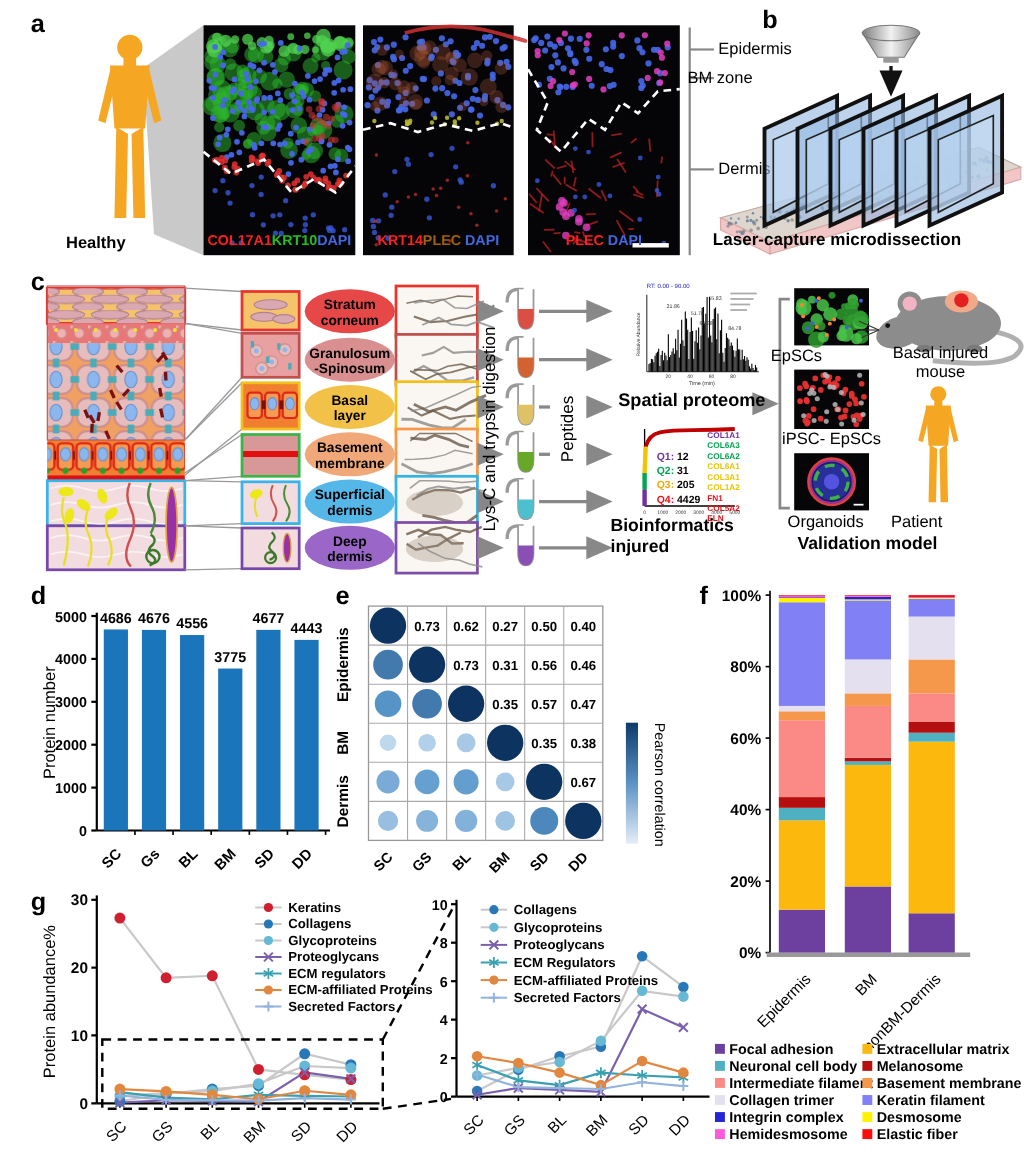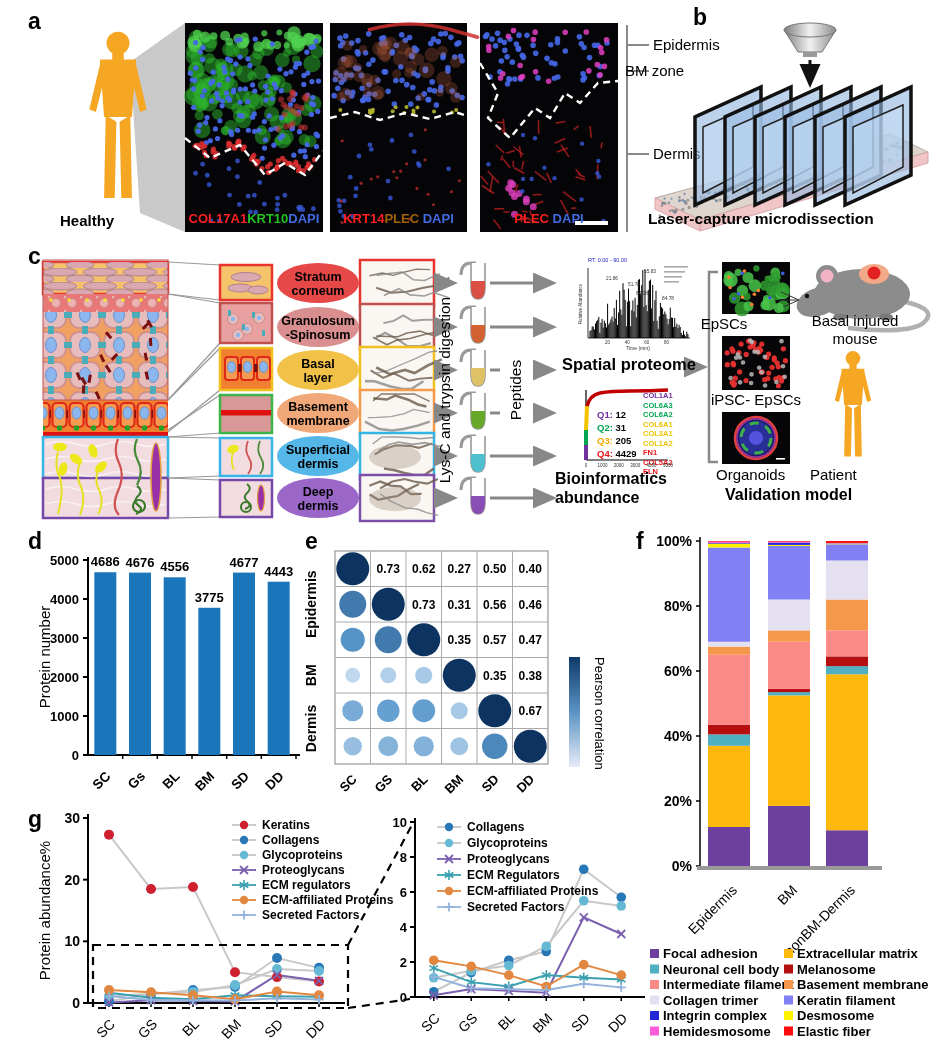--- a/index.html
+++ b/index.html
@@ -1468,21 +1468,21 @@
 
   <div class="abs lbl" style="left:690px;top:315px;width:68px;text-align:center">EpSCs</div>
   <div class="abs lbl" style="left:705px;top:391px;width:102px;text-align:center">iPSC- EpSCs</div>
   <div class="abs lbl" style="left:716px;top:466px;width:80px;">Organoids</div>
   <div class="abs lbl" style="left:800px;top:312px;width:110px;text-align:center">Basal injured</div>
   <div class="abs lbl" style="left:800px;top:330px;width:110px;text-align:center">mouse</div>
   <div class="abs lbl" style="left:810px;top:466px;width:90px;text-align:left">Patient</div>
   <div class="abs cap" style="left:725px;top:486px;width:170px;font-size:16px">Validation model</div>
   <div class="abs cap" style="left:562px;top:355px;width:150px;font-size:16.5px">Spatial proteome</div>
   <div class="abs cap" style="left:555px;top:470px;width:150px;font-size:16px">Bioinformatics</div>
-  <div class="abs cap" style="left:555px;top:489px;width:150px;font-size:16px">abundance</div>
+  <div class="abs cap" style="left:555px;top:489px;width:150px;font-size:16px">injured</div>
 
   <svg id="svg-d" style="left:0;top:525px" width="310" height="285" viewBox="0 0 310 285">
       <line x1="88" y1="32" x2="88" y2="230" stroke="#000" stroke-width="2"></line>
       <line x1="88" y1="230" x2="300" y2="230" stroke="#000" stroke-width="2"></line>
       <line x1="83" y1="230" x2="88" y2="230" stroke="#000" stroke-width="2"></line>
       <text x="79" y="235" font-size="13" fill="#000" text-anchor="end" font-weight="bold">0</text>
       <line x1="83" y1="191" x2="88" y2="191" stroke="#000" stroke-width="2"></line>
       <text x="79" y="196" font-size="13" fill="#000" text-anchor="end" font-weight="bold">1000</text>
       <line x1="83" y1="152" x2="88" y2="152" stroke="#000" stroke-width="2"></line>
       <text x="79" y="157" font-size="13" fill="#000" text-anchor="end" font-weight="bold">2000</text>

